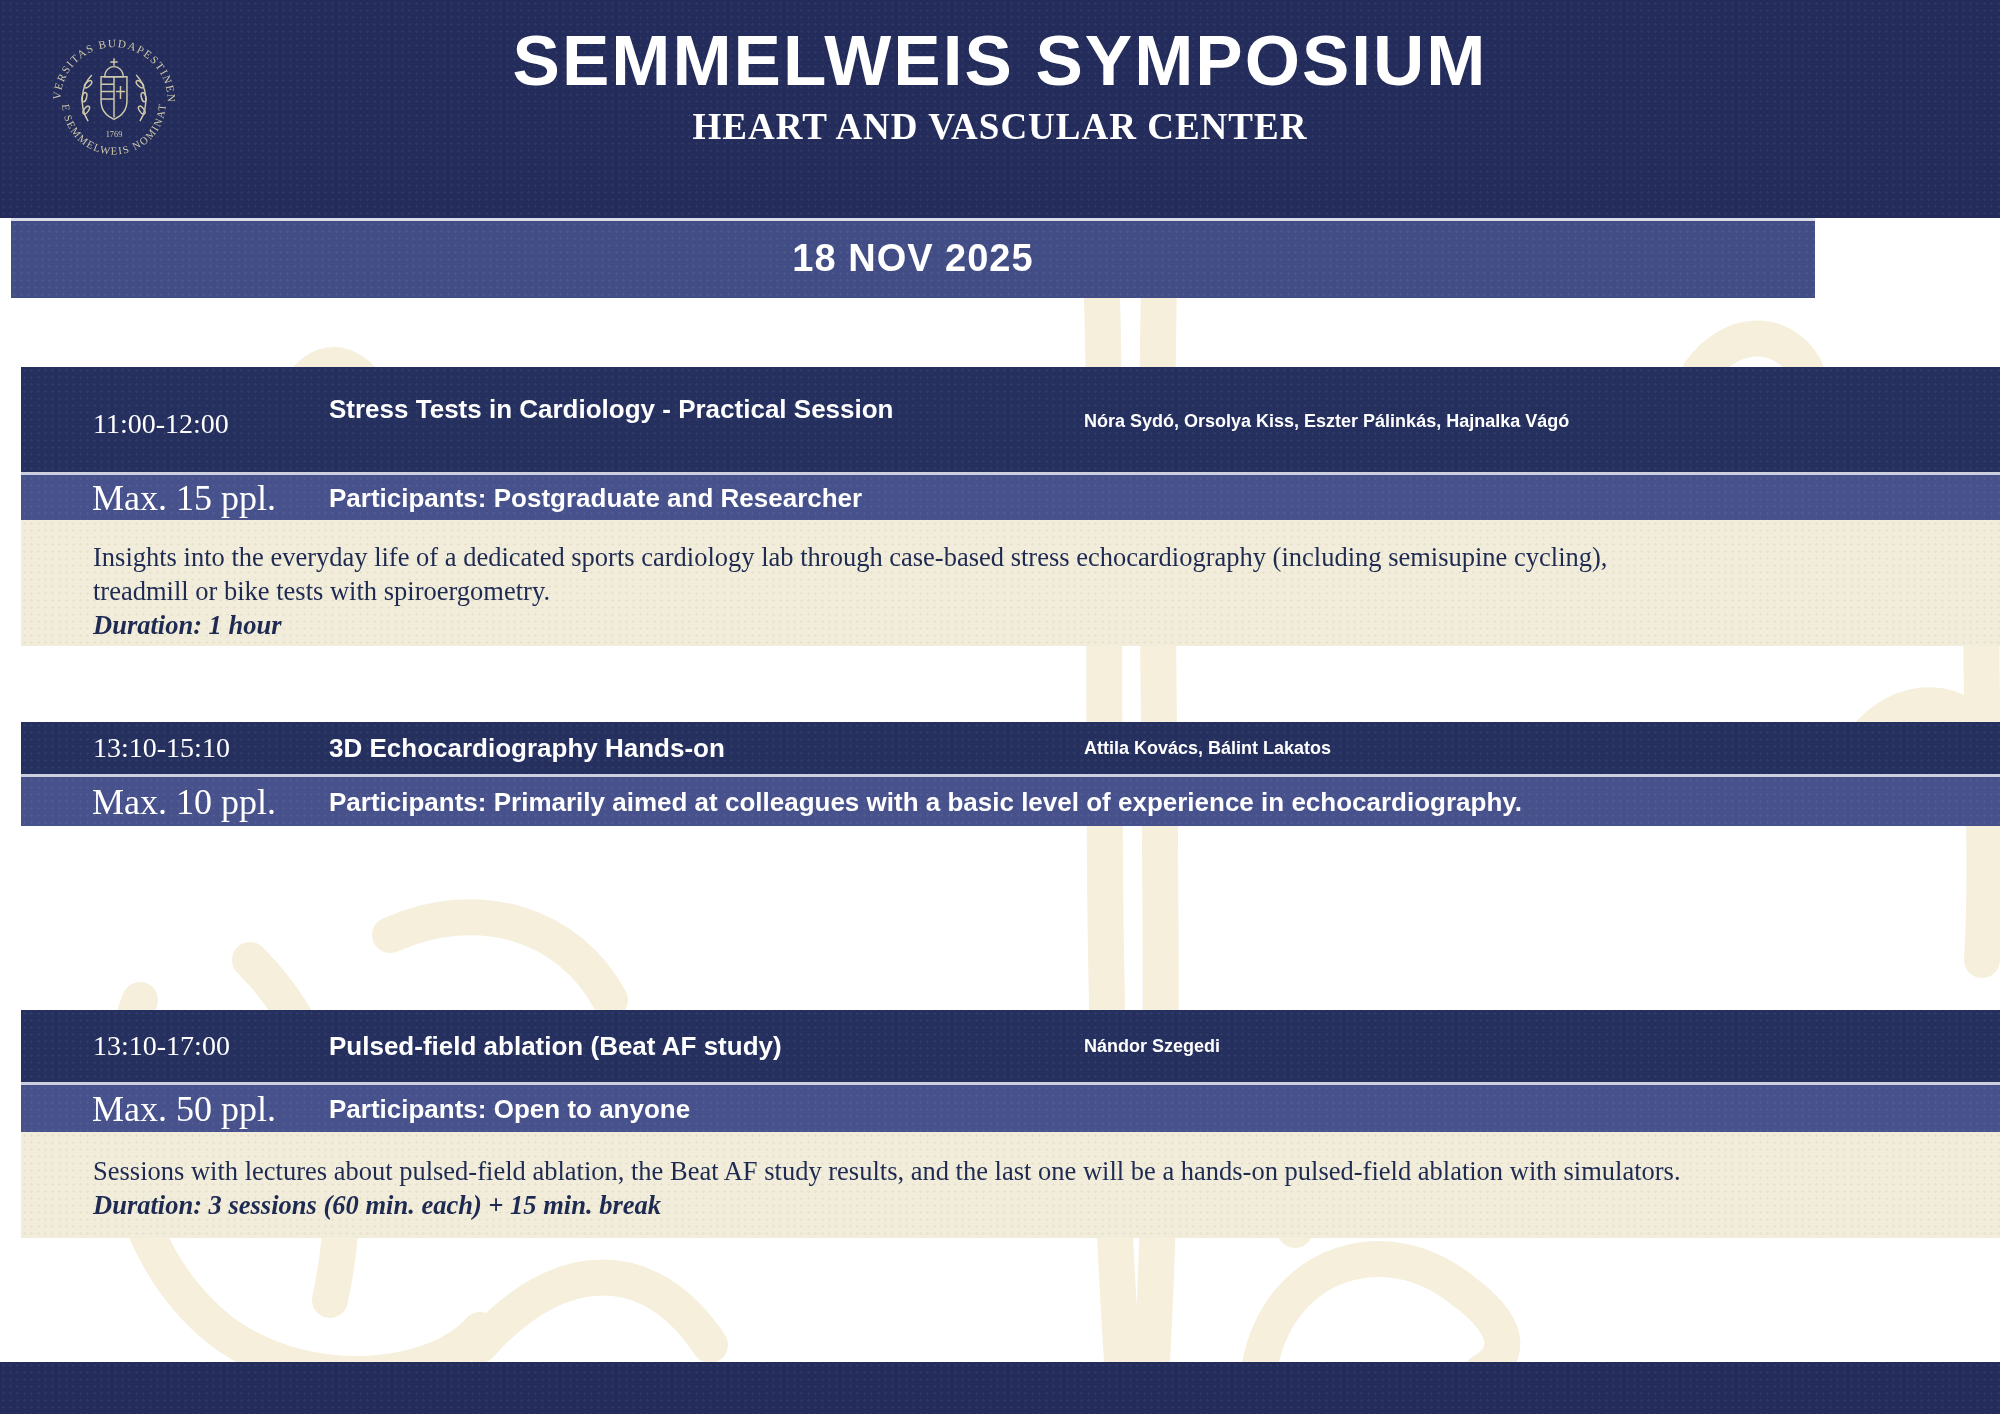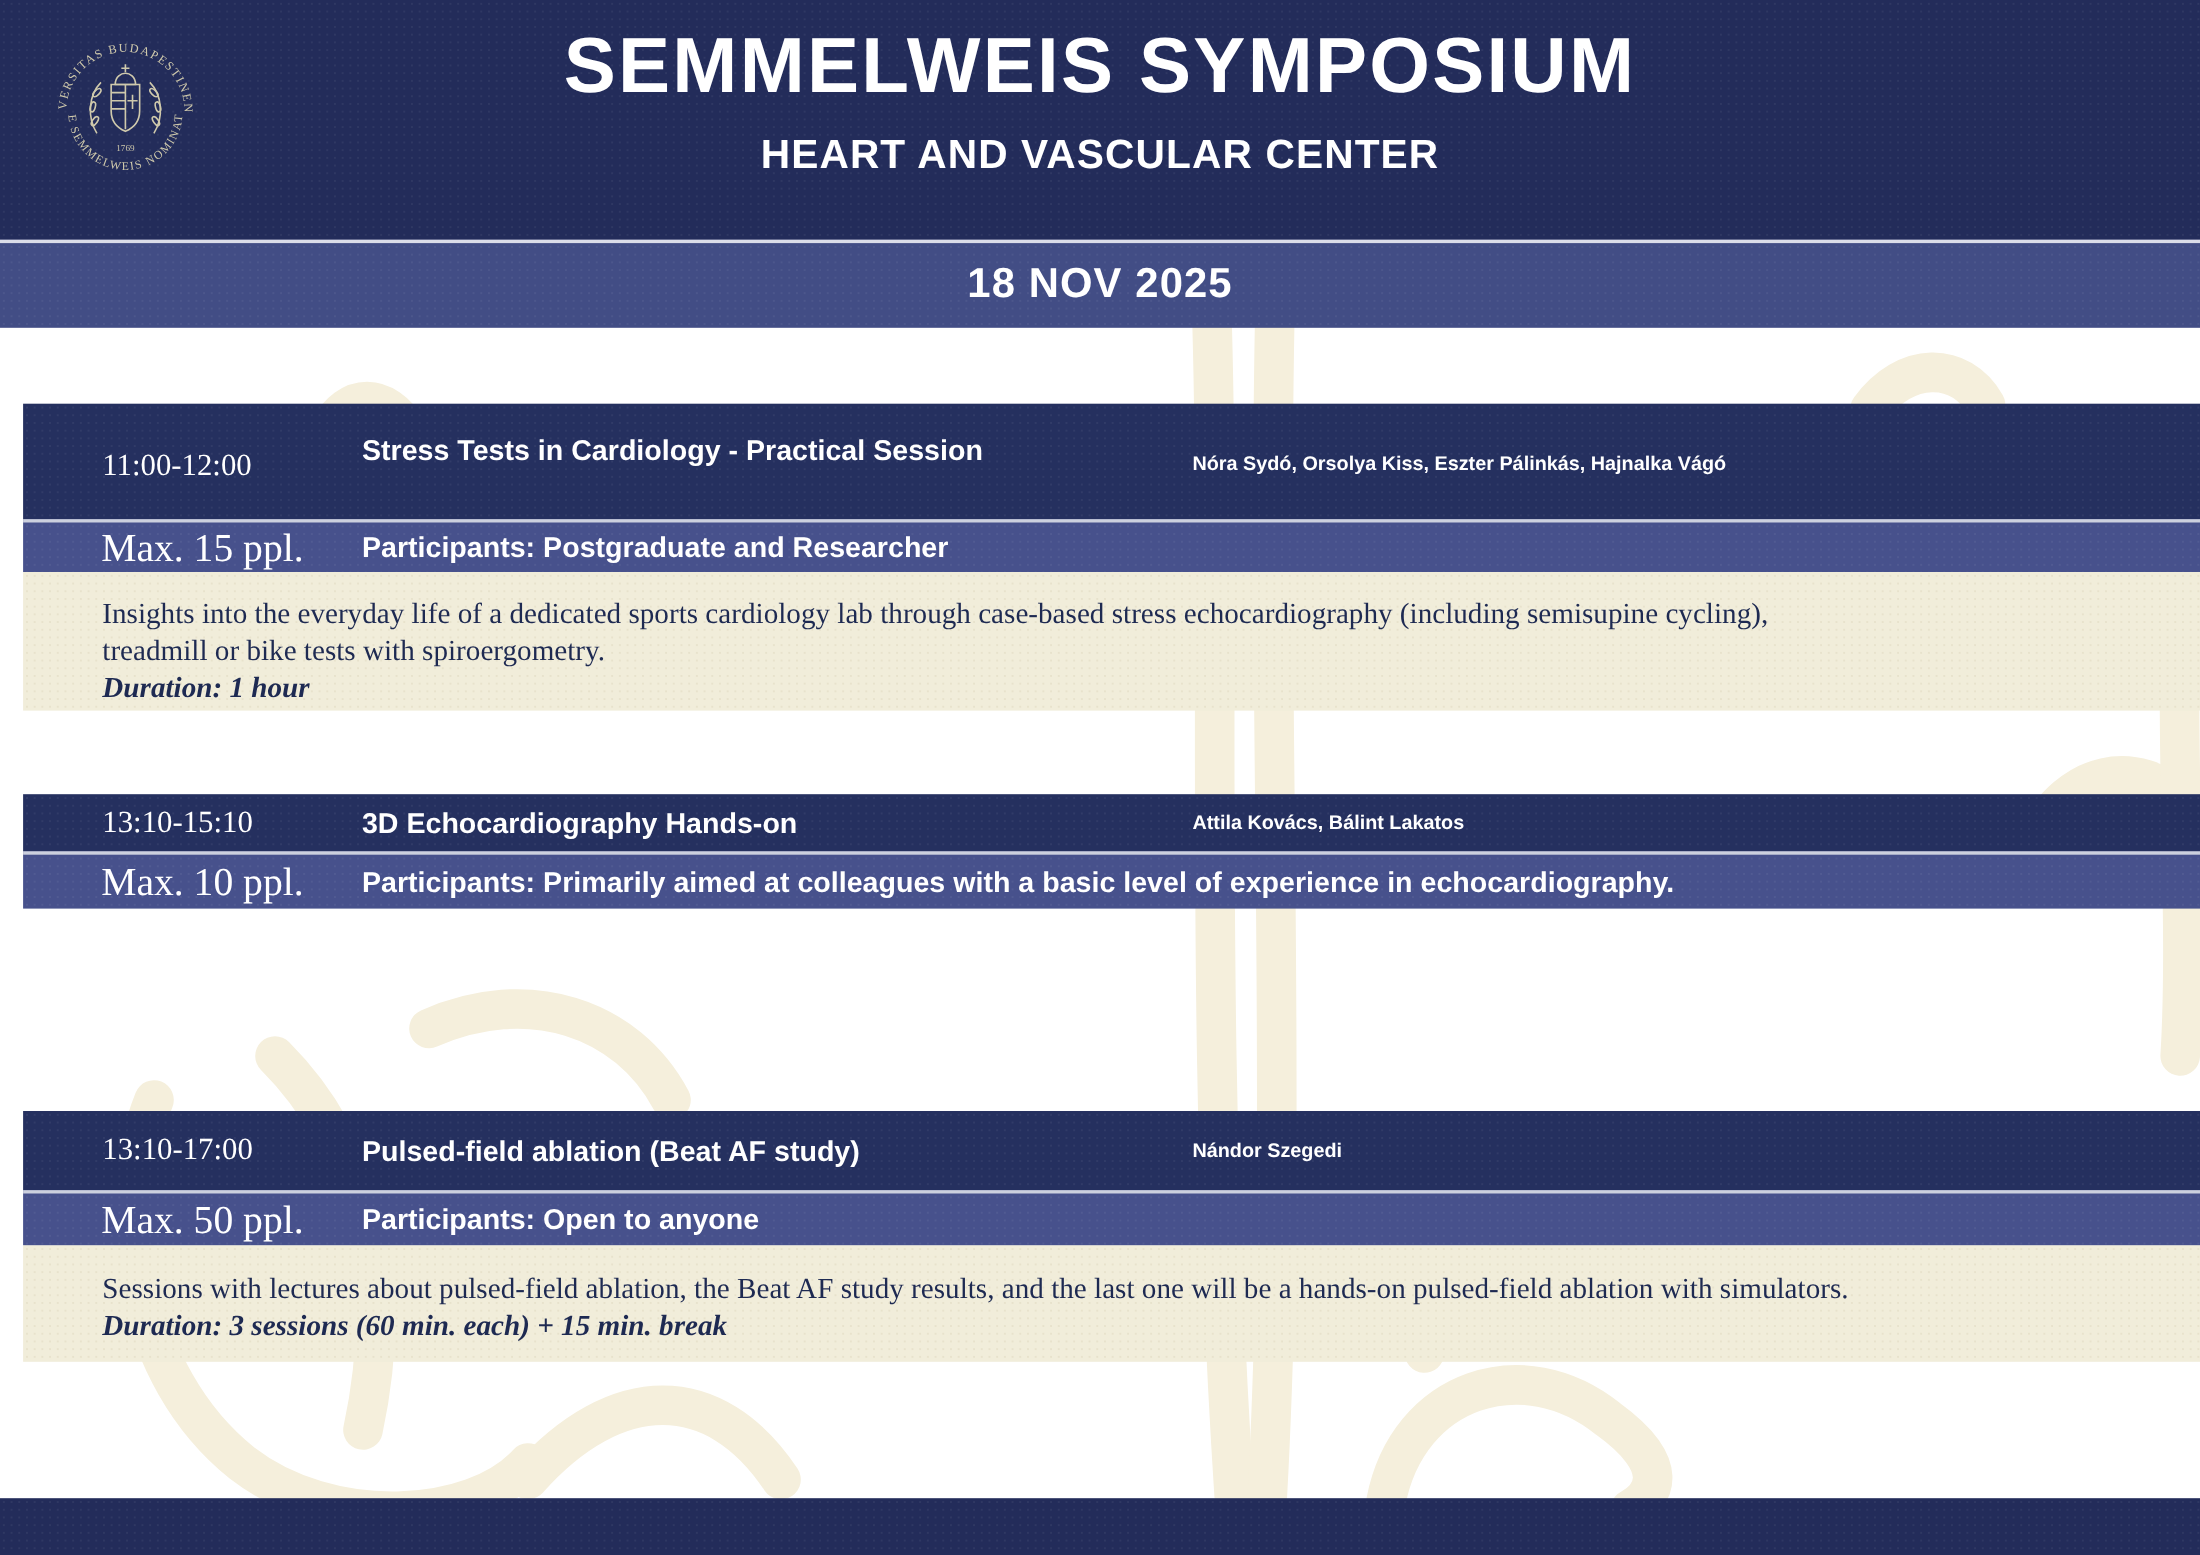--- a/index.html
+++ b/index.html
@@ -21,25 +21,25 @@
   .header{
     position:absolute;left:0;top:0;width:2000px;height:218px;
     background-color:#232c5a;z-index:2;
   }
   .logo{position:absolute;left:40px;top:25px;z-index:3;}
   .titles{position:absolute;left:0;top:20px;width:2000px;text-align:center;}
   .title{
     color:#ffffff;font-size:71px;font-weight:700;letter-spacing:2px;line-height:82px;
   }
   .subtitle{
-    color:#ffffff;font-size:37px;font-weight:700;letter-spacing:1px;line-height:46px;margin-top:16px;
+    color:#ffffff;font-size:37px;font-weight:700;letter-spacing:1px;line-height:46px;margin-top:2px;font-family:Liberation Serif, serif;
   }
   
   .date-band{
-    position:absolute;left:0;top:218px;width:2000px;height:80px;
+    position:absolute;left:11px;top:218px;width:1804px;height:80px;
     background-color:#424d85;border-top:3px solid #dbdde9;box-sizing:border-box;
     z-index:2;text-align:center;
   }
   .date-band span{
     display:inline-block;color:#ffffff;font-size:38px;font-weight:700;
     letter-spacing:1px;line-height:74px;
   }
   
   .session{position:absolute;left:0;width:1988px;z-index:2;padding-left:21px;}
   .s1{top:367px;}

